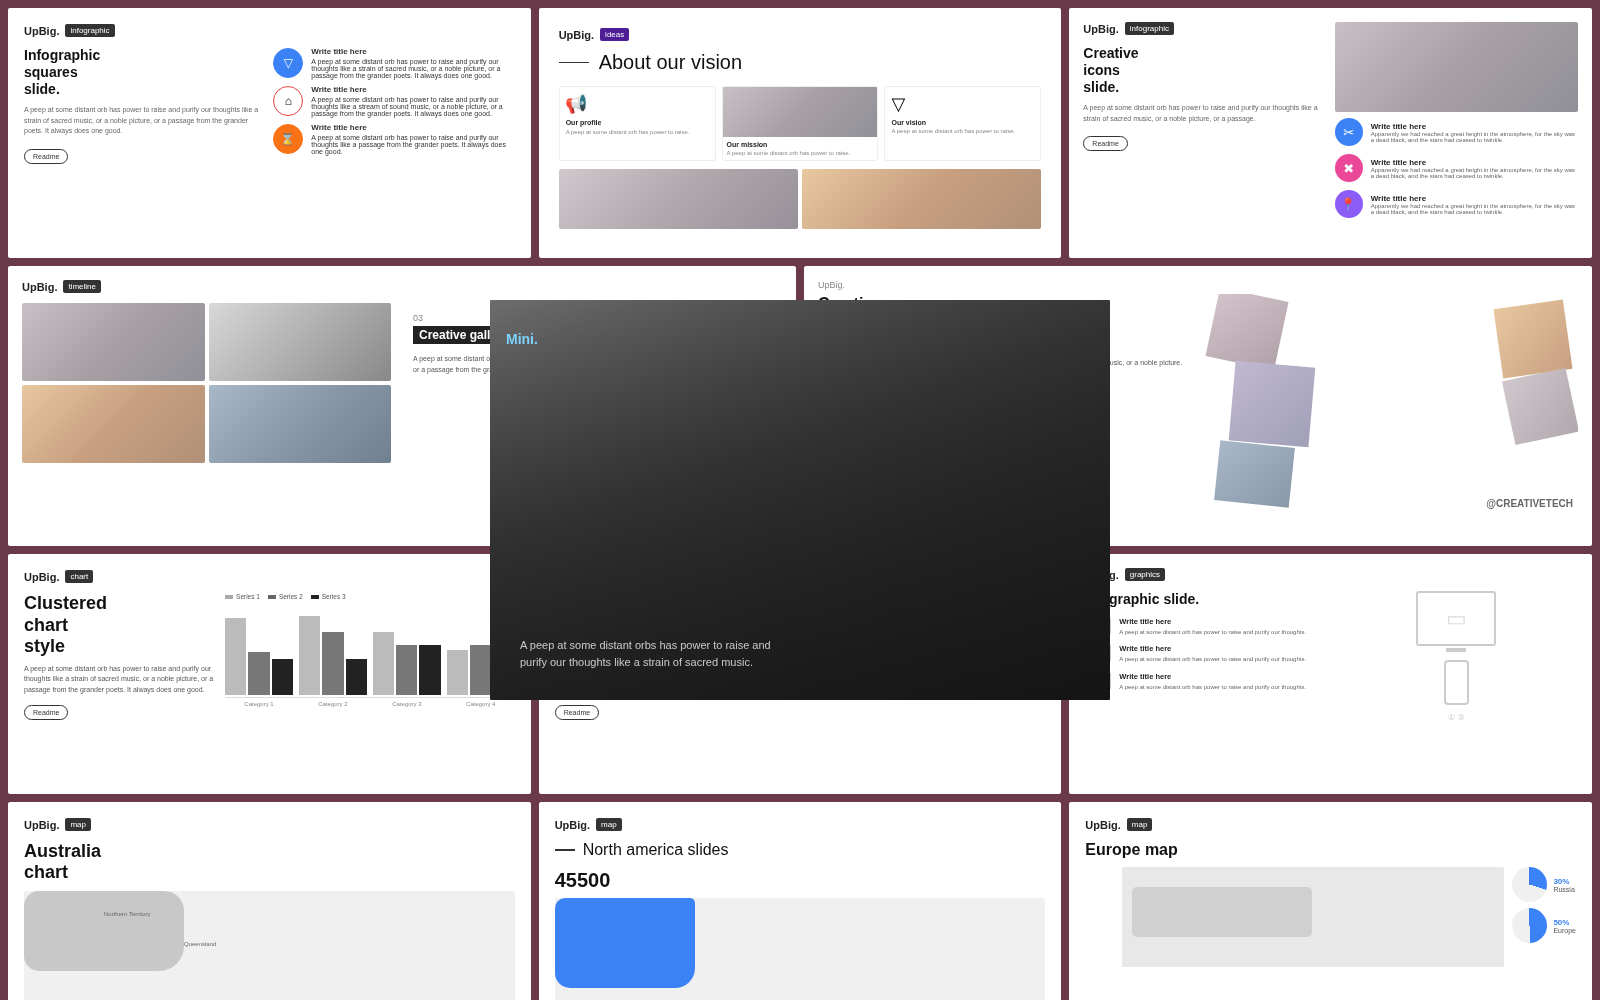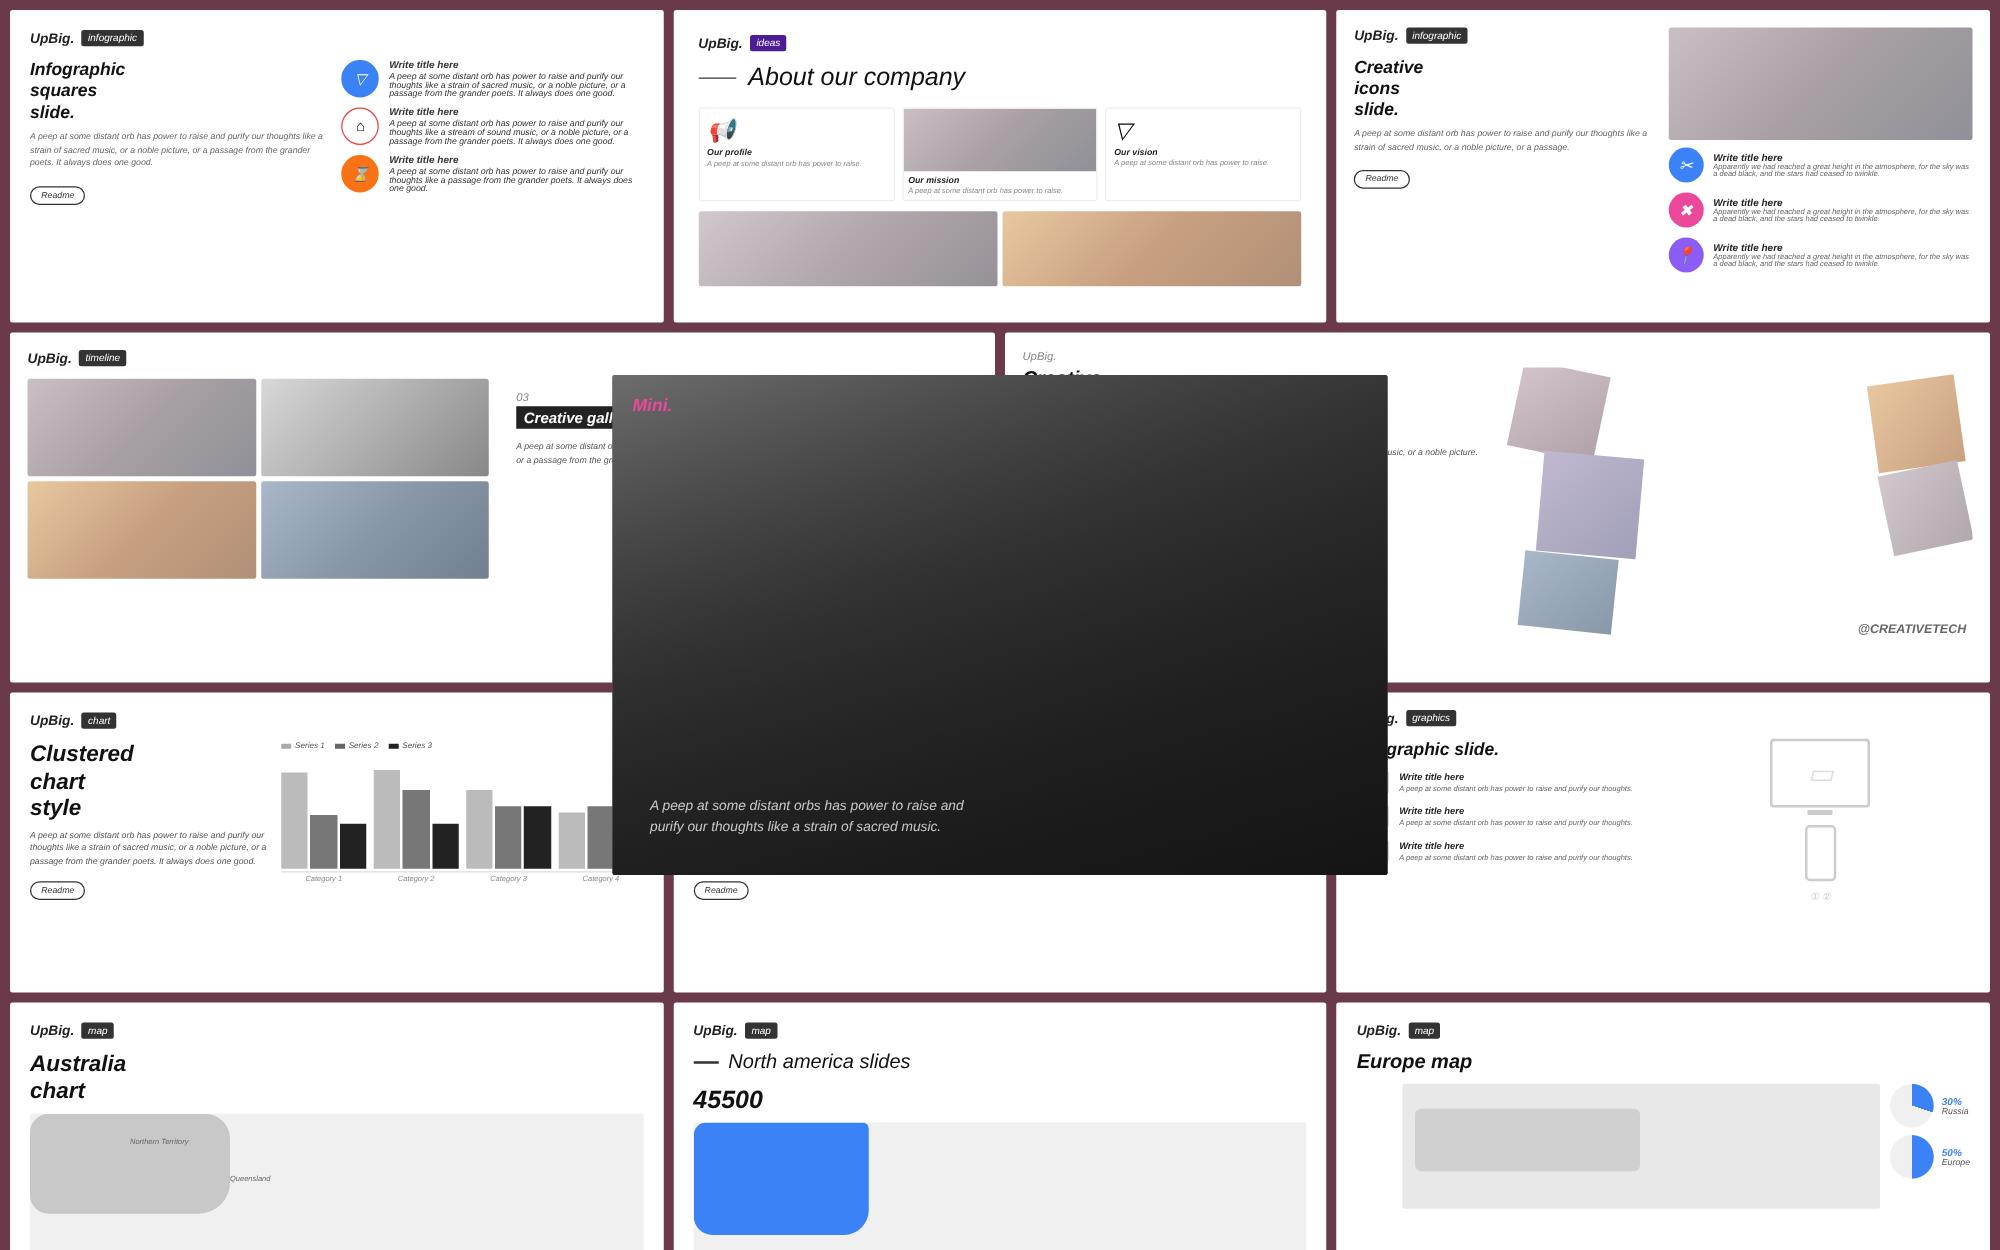--- a/index.html
+++ b/index.html
@@ -58,26 +58,26 @@
       background: linear-gradient(135deg, #999 0%, #666 40%, #444 70%, #333 100%);
     }
 
     .hero-content {
       position: relative;
       z-index: 2;
     }
 
     .hero-logo {
       position: absolute;
-      top: 16px;
+      top: 31px;
       left: 16px;
       z-index: 2;
       font-size: 14px;
       font-weight: bold;
-      color: #ec4899;
+      color: #7dd3fc;
     }
 
     .hero-title {
       font-size: 32px;
       font-weight: bold;
       color: white;
       line-height: 1.2;
       margin-bottom: 12px;
     }
 
@@ -320,21 +320,20 @@
       z-index: 20;
       display: flex;
       align-items: center;
       justify-content: center;
     }
 
     .main-layout {
       position: relative;
       width: 1600px;
       height: 1000px;
-      font-style: italic;
     }
 
     .grid-bg {
       display: grid;
       grid-template-rows: 250px 280px 240px 230px;
       gap: 8px;
       padding: 8px;
     }
 
     .grid-row {
@@ -408,21 +407,21 @@
         </div>
       </div>
 
       <div class="slide slide-about">
         <div class="slide-header">
           <span class="brand-name">UpBig.</span>
           <span class="tag tag-blue">ideas</span>
         </div>
         <div class="about-title-line">
           <div class="title-dash"></div>
-          <div style="font-size:20px; font-weight:300; color:#111;">About our company</div>
+          <div style="font-size:20px; font-weight:300; color:#111;">About our vision</div>
         </div>
         <div style="display:grid; grid-template-columns: 1fr 1fr 1fr; gap: 6px;">
 
           <div style="border:1px solid #eee; padding:6px; border-radius:2px; position:relative;">
             <div style="font-size:18px; margin-bottom:4px;">📢</div>
             <div style="font-size:7px; font-weight:bold; color:#222; margin-bottom:2px;">Our profile</div>
             <div style="font-size:6px; color:#888; line-height:1.4;">A peep at some distant orb has power to raise.</div>
           </div>
 
           <div style="border:1px solid #eee; padding:0; border-radius:2px; overflow:hidden; position:relative;">

